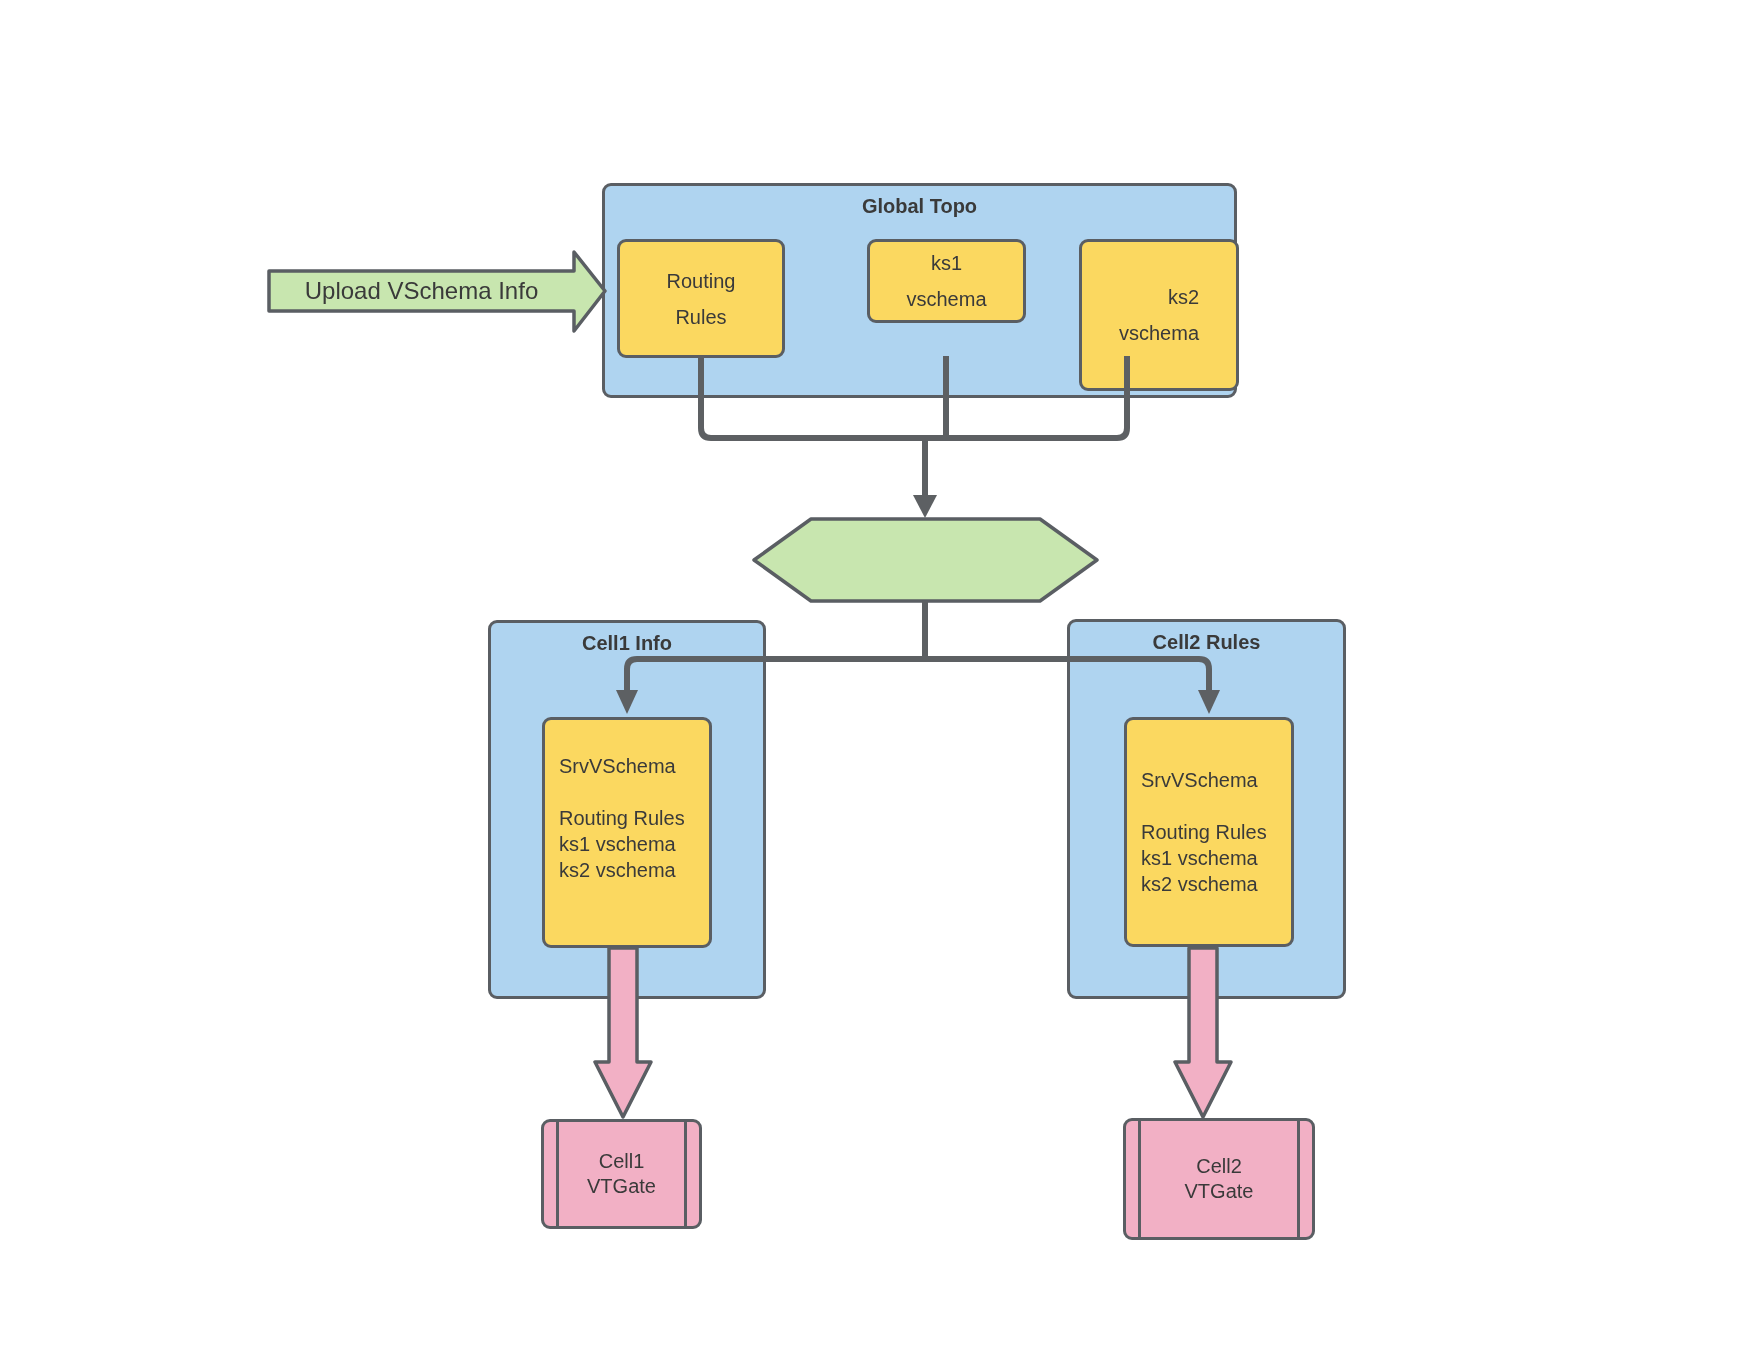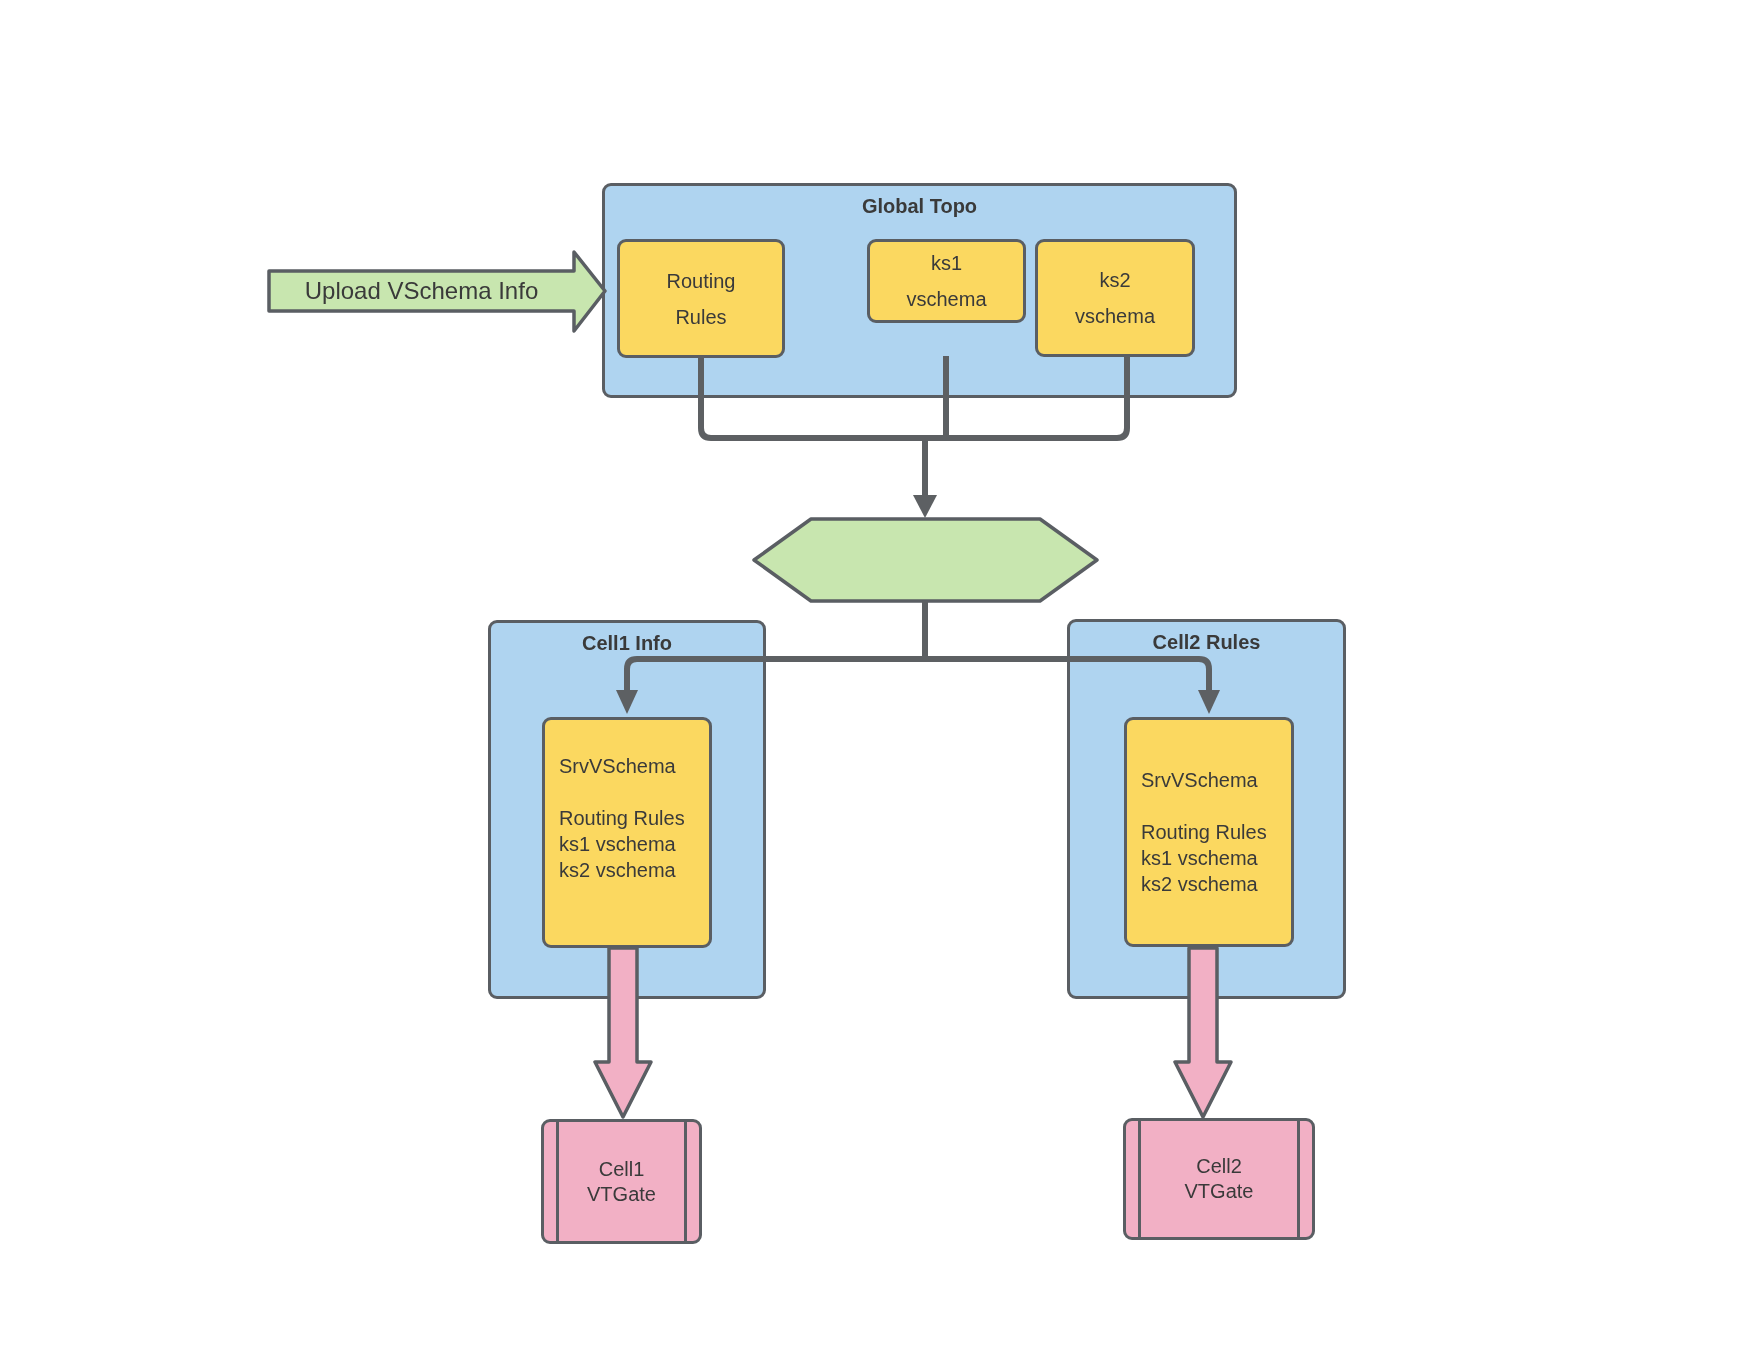--- a/index.html
+++ b/index.html
@@ -64,42 +64,42 @@
 <div class="canvas">
 
   <div class="box container-box" style="left:555px;top:183px;width:635px;height:215px;">
     <div class="container-title">Global Topo</div>
   </div>
 
   <div class="box node-box" style="left:570px;top:239px;width:168px;height:119px;">Routing
 Rules</div>
   <div class="box node-box" style="left:820px;top:239px;width:159px;height:84px;">ks1
 vschema</div>
-  <div class="box node-box" style="left:988px;top:239px;width:160px;height:118px;">ks2
+  <div class="box node-box" style="left:1032px;top:239px;width:160px;height:152px;text-align:right;">ks2
 vschema</div>
 
   <div class="box container-box" style="left:441px;top:620px;width:278px;height:379px;">
     <div class="container-title">Cell1 Info</div>
   </div>
   <div class="box cell-card" style="left:495px;top:717px;width:170px;height:231px;">SrvVSchema
 
 Routing Rules
 ks1 vschema
 ks2 vschema</div>
 
   <div class="box container-box" style="left:1020px;top:619px;width:279px;height:380px;">
     <div class="container-title">Cell2 Rules</div>
   </div>
   <div class="box cell-card offset2" style="left:1077px;top:717px;width:170px;height:230px;">SrvVSchema
 
 Routing Rules
 ks1 vschema
 ks2 vschema</div>
 
-  <div class="box vtgate-box" style="left:494px;top:1119px;width:161px;height:125px;">Cell1
+  <div class="box vtgate-box" style="left:494px;top:1119px;width:161px;height:110px;">Cell1
 VTGate</div>
   <div class="box vtgate-box" style="left:1076px;top:1118px;width:192px;height:122px;">Cell2
 VTGate</div>
 
   <svg class="svg-layer" width="1760" height="1360" viewBox="0 0 1760 1360">
 
     <path d="M222,271 L527,271 L527,252 L558,291 L527,331 L527,311 L222,311 Z" fill="#C8E6AF" stroke="#5A5E63" stroke-width="3.5" stroke-linejoin="round"></path>
 
     <path d="M654,356 L654,428 Q654,438 664,438 L1070,438 Q1080,438 1080,428 L1080,356" fill="none" stroke="#5D6063" stroke-width="6" stroke-linejoin="round"></path>
     <path d="M899,356 L899,438" fill="none" stroke="#5D6063" stroke-width="6"></path>

